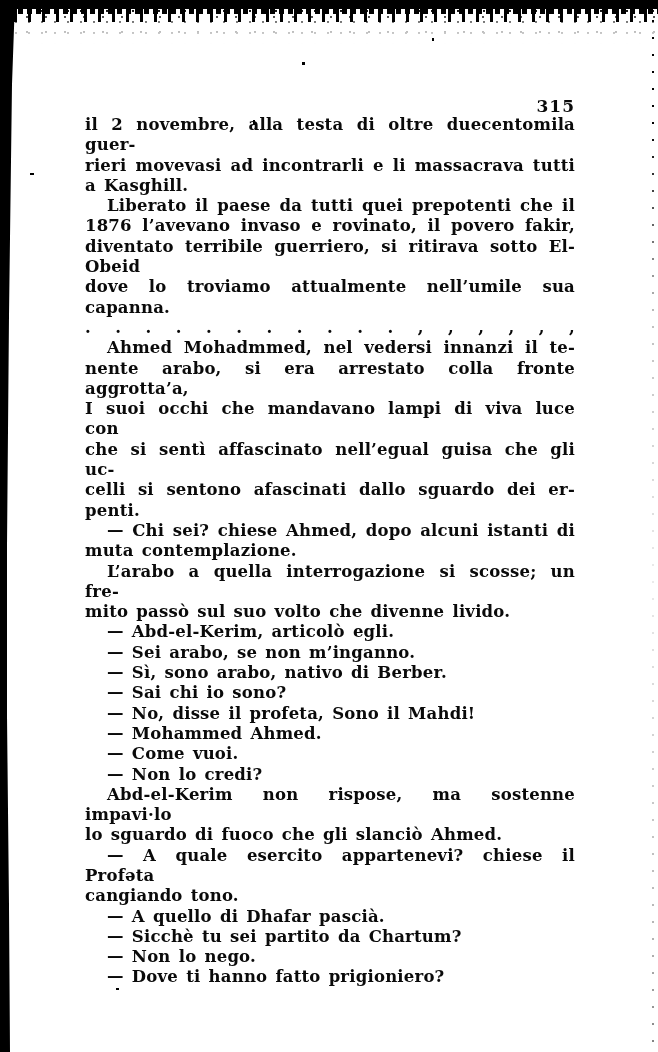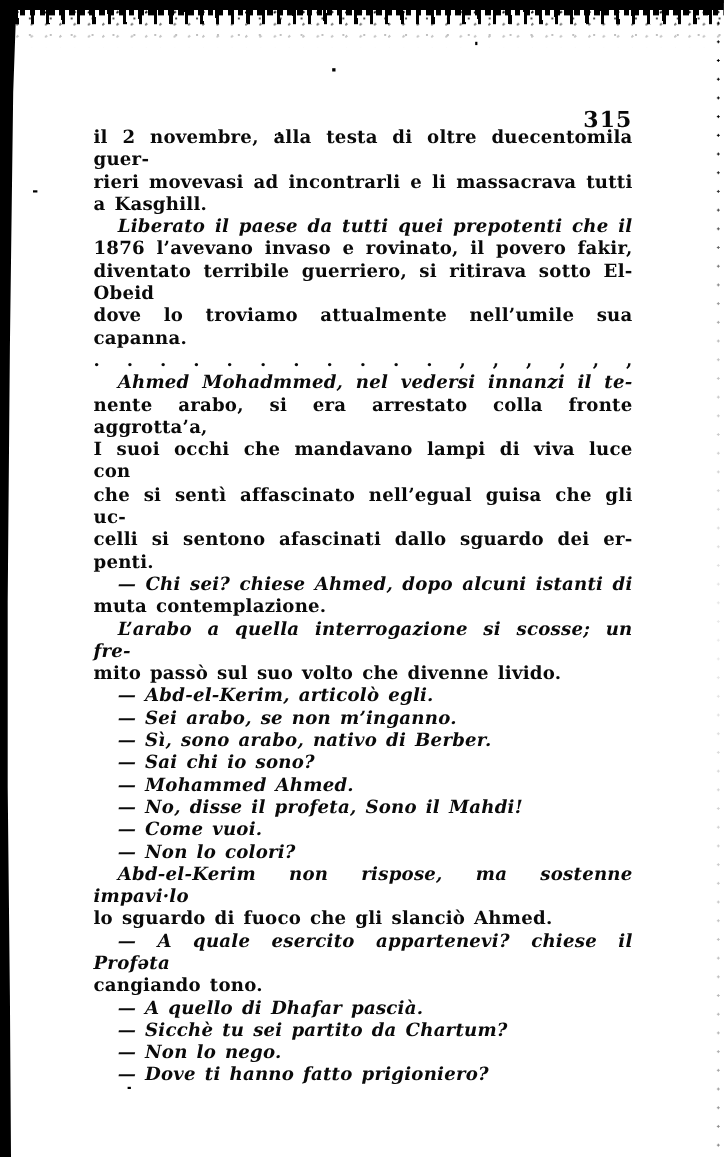--- a/index.html
+++ b/index.html
@@ -18,28 +18,28 @@
     left: 85px; top: 115px;
     width: 490px;
     font-size: 16.5px;
     line-height: 20.3px;
     font-weight: 700;
     word-spacing: 2.2px;
     letter-spacing: 0.2px;
   }
   .line { min-height: 20.3px; white-space: nowrap; }
   .line.j { white-space: normal; text-align: justify; text-align-last: justify; text-justify: inter-word; }
-  .line.in { text-indent: 22px; font-style: italic; }
+  .line.in { text-indent: 22px; }
   .line.sep { font-weight: 700; }
   .it { }
 
   .page-number {
     position: absolute;
     top: 96px; right: 83px;
-    font-size: 20px;
+    font-size: 17px;
     font-weight: 700;
     letter-spacing: 1px;
   }
 
   
   .top-noise {
     position: absolute; top: 0; left: 0;
     width: 658px; height: 34px;
     background:
       linear-gradient(to bottom, #000 0px, #000 9px, rgba(0,0,0,0) 9px),
@@ -114,24 +114,24 @@
     <div class="line j">celli si sentono afascinati dallo sguardo dei er-</div>
     <div class="line">penti.</div>
     <div class="line j in">— Chi sei? chiese Ahmed, dopo alcuni istanti di</div>
     <div class="line">muta contemplazione.</div>
     <div class="line j in">L’arabo a quella interrogazione si scosse; un fre-</div>
     <div class="line">mito passò sul suo volto che divenne livido.</div>
     <div class="line in">— Abd-el-Kerim, articolò egli.</div>
     <div class="line in">— Sei arabo, se non m’inganno.</div>
     <div class="line in">— Sì, sono arabo, nativo di Berber.</div>
     <div class="line in">— Sai chi io sono?</div>
+    <div class="line in">— No, disse il profeta, Sono il Mahdi!</div>
     <div class="line in">— Mohammed Ahmed.</div>
-    <div class="line in">— No, disse il profeta, Sono il Mahdi!</div>
     <div class="line in">— Come vuoi.</div>
-    <div class="line in">— Non lo colori?</div>
+    <div class="line in">— Non lo credi?</div>
     <div class="line j in">Abd-el-Kerim non rispose, ma sostenne impavi·lo</div>
     <div class="line">lo sguardo di fuoco che gli slanciò Ahmed.</div>
     <div class="line j in">— A quale esercito appartenevi? chiese il Profəta</div>
     <div class="line">cangiando tono.</div>
     <div class="line in">— A quello di Dhafar pascià.</div>
     <div class="line in">— Sicchè tu sei partito da Chartum?</div>
     <div class="line in">— Non lo nego.</div>
     <div class="line in">— Dove ti hanno fatto prigioniero?</div>
   </div>
 

